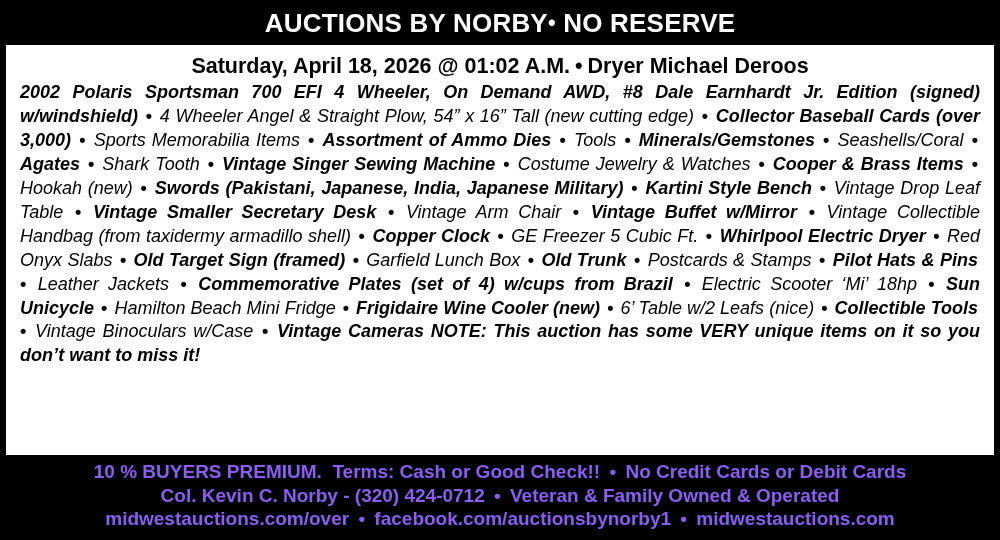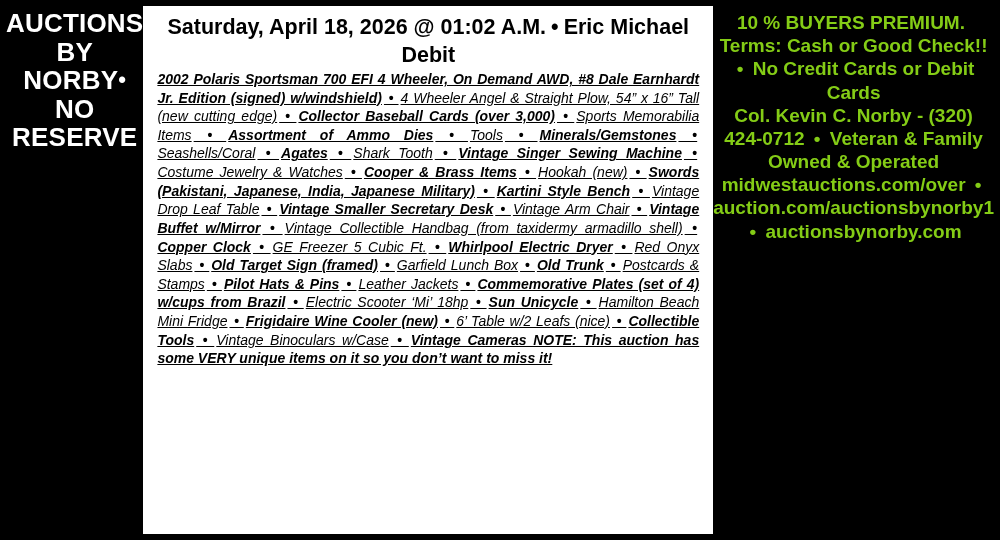--- a/index.html
+++ b/index.html
@@ -10,21 +10,21 @@
   body {
     font-family: "Liberation Sans", sans-serif;
   }
   .ad {
     width: 1000px;
     height: 540px;
     box-sizing: border-box;
     background: #000000;
     padding: 6px 6px;
     display: flex;
-    flex-direction: row;
+    flex-direction: column;
     overflow: hidden;
   }
   .header {
     color: #ffffff;
     background: #000000;
     text-align: center;
     font-weight: bold;
     font-size: 26px;
     letter-spacing: 0.2px;
     line-height: 1.1;
@@ -53,45 +53,44 @@
   }
   .line2 {
     font-size: 21.5px;
     margin-bottom: 3px;
   }
   .sep-dot {
     display: inline-block;
     padding: 0 5px;
   }
   .items {
-    font-size: 14px;
+    font-size: 18px;
     line-height: 1.33;
     text-align: justify;
     text-justify: inter-word;
     color: #000;
     hyphens: auto;
-    text-decoration: underline;
     -webkit-hyphens: auto;
   }
   .items .b {
     font-weight: bold;
     font-style: italic;
   }
   .items .i {
     font-style: italic;
     font-weight: normal;
   }
   .items .dot {
     font-style: normal;
     font-weight: bold;
     padding: 0 2px;
   }
   .footer {
     background: #000000;
-    color: #84cc16;
+    color: #8b5cf6;
     text-align: center;
     font-weight: bold;
     padding: 5px 0 4px 0;
     line-height: 1.22;
   }
   .footer .f1 { font-size: 19px; }
   .footer .f2 { font-size: 19px; }
   .footer .f3 { font-size: 19px; }
   .footer .fdot { padding: 0 4px; }
 </style>
@@ -100,21 +99,21 @@
 
 <div class="ad">
 
   <div class="header">
     <span>AUCTIONS BY NORBY</span><span class="bullet">•</span> <span>NO RESERVE</span>
   </div>
 
   <div class="body-box">
 
     <div class="line1">
-      <span>Saturday, April 18, 2026 @ 01:02 A.M.</span><span class="sep-dot">•</span><span>Eric Michael Debit</span>
+      <span>Saturday, April 18, 2026 @ 01:02 A.M.</span><span class="sep-dot">•</span><span>Dryer Michael Deroos</span>
     </div>
 
 
     <div class="items"><span class="b">2002 Polaris Sportsman 700 EFI 4 Wheeler, On Demand AWD, #8 Dale Earnhardt Jr. Edition (signed) w/windshield)</span><span class="dot"> • </span><span class="i">4 Wheeler Angel &amp; Straight Plow, 54” x 16” Tall (new cutting edge)</span><span class="dot"> • </span><span class="b">Collector Baseball Cards (over 3,000)</span><span class="dot"> • </span><span class="i">Sports Memorabilia Items</span><span class="dot"> • </span><span class="b">Assortment of Ammo Dies</span><span class="dot"> • </span><span class="i">Tools</span><span class="dot"> • </span><span class="b">Minerals/Gemstones</span><span class="dot"> • </span><span class="i">Seashells/Coral</span><span class="dot"> • </span><span class="b">Agates</span><span class="dot"> • </span><span class="i">Shark Tooth</span><span class="dot"> • </span><span class="b">Vintage Singer Sewing Machine</span><span class="dot"> • </span><span class="i">Costume Jewelry &amp; Watches</span><span class="dot"> • </span><span class="b">Cooper &amp; Brass Items</span><span class="dot"> • </span><span class="i">Hookah (new)</span><span class="dot"> • </span><span class="b">Swords (Pakistani, Japanese, India, Japanese Military)</span><span class="dot"> • </span><span class="b">Kartini Style Bench</span><span class="dot"> • </span><span class="i">Vintage Drop Leaf Table</span><span class="dot"> • </span><span class="b">Vintage Smaller Secretary Desk</span><span class="dot"> • </span><span class="i">Vintage Arm Chair</span><span class="dot"> • </span><span class="b">Vintage Buffet w/Mirror</span><span class="dot"> • </span><span class="i">Vintage Collectible Handbag (from taxidermy armadillo shell)</span><span class="dot"> • </span><span class="b">Copper Clock</span><span class="dot"> • </span><span class="i">GE Freezer 5 Cubic Ft.</span><span class="dot"> • </span><span class="b">Whirlpool Electric Dryer</span><span class="dot"> • </span><span class="i">Red Onyx Slabs</span><span class="dot"> • </span><span class="b">Old Target Sign (framed)</span><span class="dot"> • </span><span class="i">Garfield Lunch Box</span><span class="dot"> • </span><span class="b">Old Trunk</span><span class="dot"> • </span><span class="i">Postcards &amp; Stamps</span><span class="dot"> • </span><span class="b">Pilot Hats &amp; Pins</span><span class="dot"> • </span><span class="i">Leather Jackets</span><span class="dot"> • </span><span class="b">Commemorative Plates (set of 4) w/cups from Brazil</span><span class="dot"> • </span><span class="i">Electric Scooter ‘Mi’ 18hp</span><span class="dot"> • </span><span class="b">Sun Unicycle</span><span class="dot"> • </span><span class="i">Hamilton Beach Mini Fridge</span><span class="dot"> • </span><span class="b">Frigidaire Wine Cooler (new)</span><span class="dot"> • </span><span class="i">6’ Table w/2 Leafs (nice)</span><span class="dot"> • </span><span class="b">Collectible Tools</span><span class="dot"> • </span><span class="i">Vintage Binoculars w/Case</span><span class="dot"> • </span><span class="b">Vintage Cameras NOTE: This auction has some VERY unique items on it so you don’t want to miss it!</span></div>
 
   </div>
 
   <div class="footer">
     <div class="f1">
       <span>10 % BUYERS PREMIUM.</span>&nbsp;
@@ -123,19 +122,19 @@
       <span>No Credit Cards or Debit Cards</span>
     </div>
     <div class="f2">
       <span>Col. Kevin C. Norby - (320) 424-0712</span>
       <span class="fdot">•</span>
       <span>Veteran &amp; Family Owned &amp; Operated</span>
     </div>
     <div class="f3">
       <span>midwestauctions.com/over</span>
       <span class="fdot">•</span>
-      <span>auction.com/auctionsbynorby1</span>
+      <span>facebook.com/auctionsbynorby1</span>
       <span class="fdot">•</span>
-      <span>auctionsbynorby.com</span>
+      <span>midwestauctions.com</span>
     </div>
   </div>
 
 </div>
 
 </body></html>

